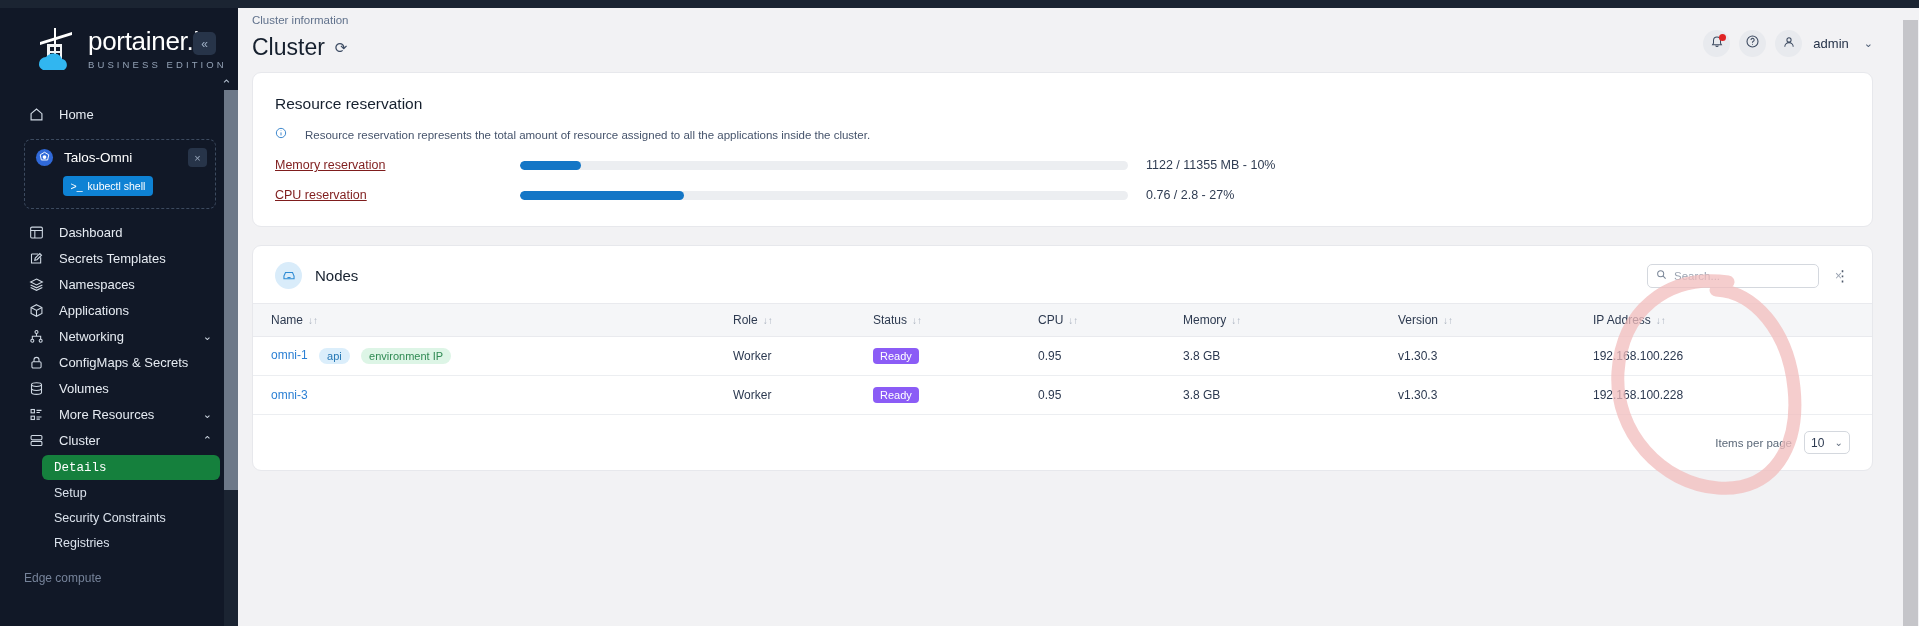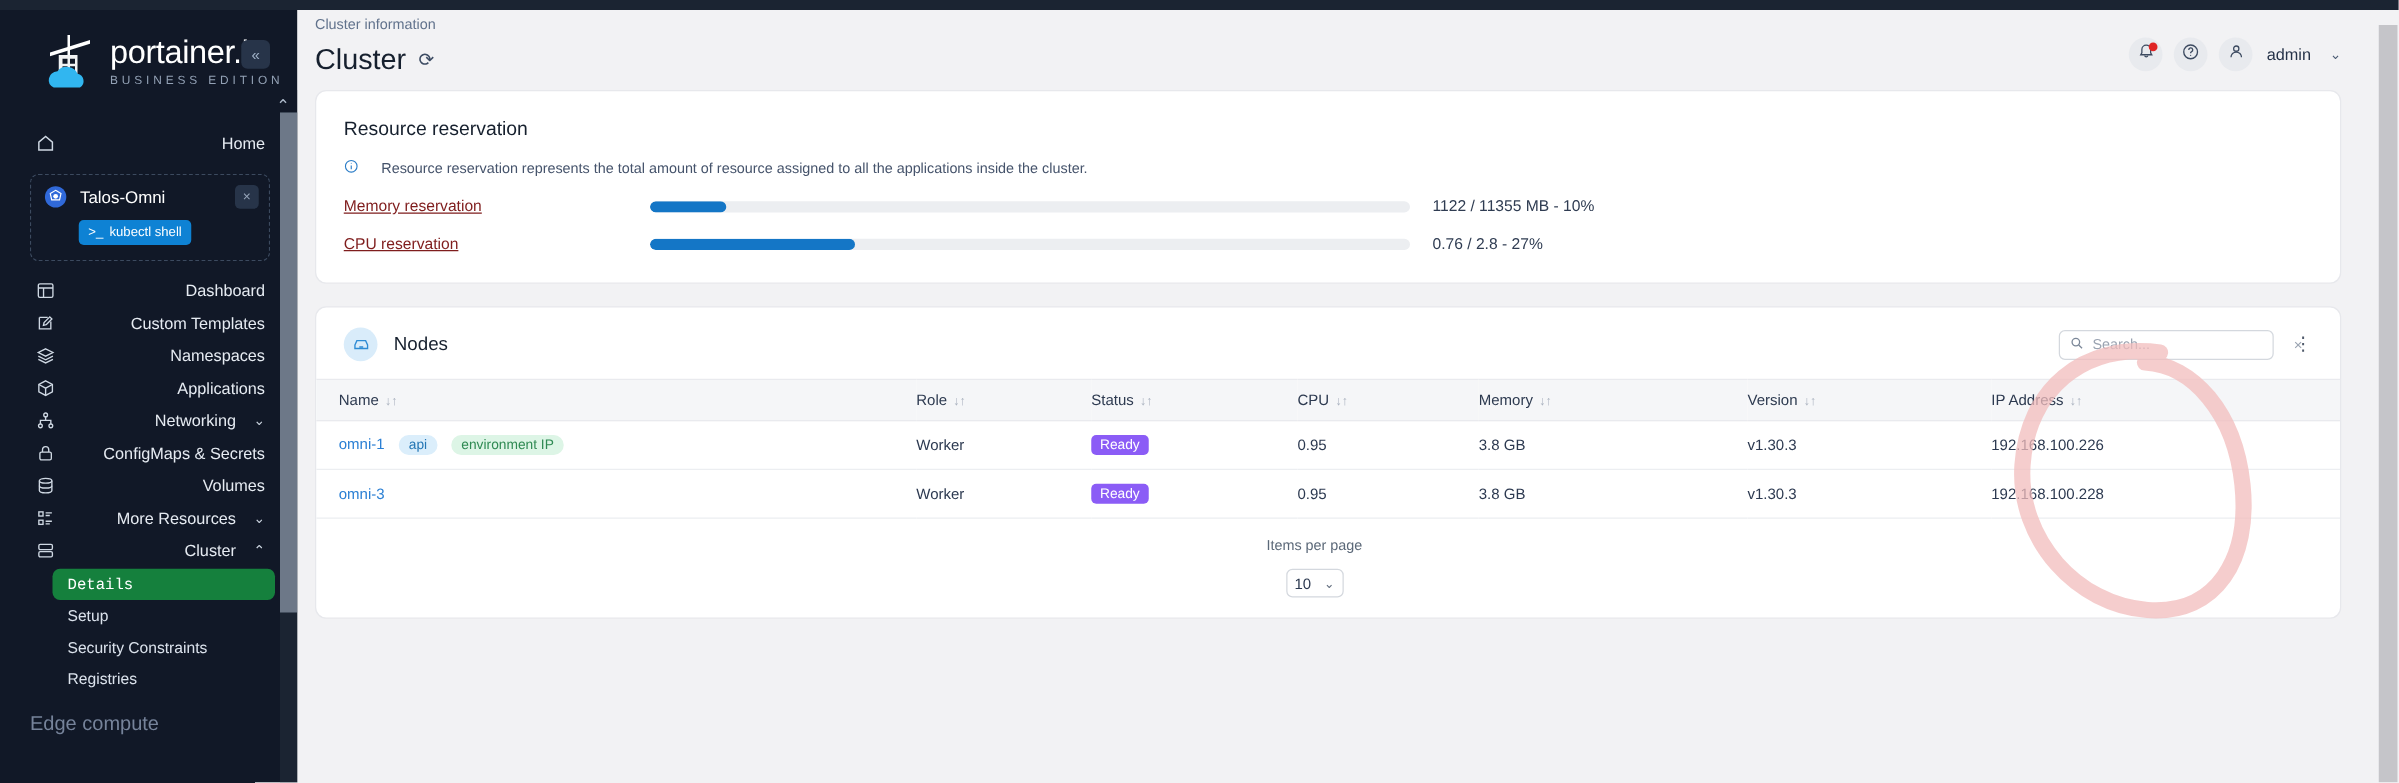--- a/index.html
+++ b/index.html
@@ -60,21 +60,20 @@
     position: absolute; left: 0; top: 0; width: 14px; height: 400px;
     background: #6d7888;
   }
 
   .nav { padding: 0 0 0 0; }
   .nav-item {
     display: flex; align-items: center; gap: 14px;
     height: 26px; margin: 0 18px 0 24px; padding: 0 8px 0 4px;
     color: #e6ebf2; font-size: 13px; cursor: pointer; border-radius: 6px;
     position: relative;
-    text-align: right;
   }
   .nav-item .ico { width: 17px; height: 17px; flex: 0 0 17px; color: #cfd8e3;
     display: flex; align-items: center; justify-content: center; }
   .nav-item .label { flex: 1; white-space: nowrap; }
   .nav-item .chev { color: #cfd8e3; font-size: 11px; }
   .nav-gap { height: 13px; }
 
   .env-box {
     margin: 12px 22px 10px 24px; padding: 8px 8px 12px 10px;
     border: 1px dashed #3c4a5f; border-radius: 7px;
@@ -97,21 +96,21 @@
 
   .subnav { margin-top: 2px; }
   .sub-item {
     height: 25px; margin: 0 18px 0 42px; padding-left: 12px;
     display: flex; align-items: center;
     color: #dbe2ec; font-size: 12.5px; cursor: pointer; border-radius: 6px;
   }
   .sub-item.active { background: #15803d; color: #ffffff; font-family: Liberation Mono, monospace; }
 
   .group-title {
-    color: #76839a; font-size: 16px;
+    color: #76839a; font-size: 12px;
     padding: 16px 0 10px 24px;
   }
 
   
   .main { flex: 1; height: 626px; position: relative; background: #f2f2f4;
           overflow: hidden; }
   .pagehead {
     height: 72px; background: #f2f2f4; padding: 14px 46px 0 14px;
     display: flex; align-items: flex-start; justify-content: space-between;
   }
@@ -203,21 +202,21 @@
     padding: 2px 8px; margin-left: 8px; vertical-align: middle;
   }
   .pill-api { background: #dbeefb; color: #2577b5; }
   .pill-env { background: #ddf5e6; color: #2f8a53; }
   .status-badge {
     display: inline-block; background: #8b5cf6; color: #ffffff;
     font-size: 11px; border-radius: 4px; padding: 2px 7px;
   }
   .table-footer {
     display: flex; align-items: center; justify-content: flex-end;
-    padding: 16px 22px 16px 0; gap: 12px; flex-direction: column;
+    padding: 16px 22px 16px 0; gap: 12px;
   }
   .ipp-label { color: #5b6878; font-size: 11.5px; }
   .ipp-select {
     width: 46px; height: 23px; border: 1px solid #d4d8de; border-radius: 5px;
     display: flex; align-items: center; justify-content: space-between;
     padding: 0 6px; font-size: 12px; color: #2c3950; cursor: pointer;
     background: #fff;
   }
   .ipp-select .chev { color: #606c7d; font-size: 10px; }
 
@@ -314,21 +313,21 @@
         <span class="label">Dashboard</span>
       </div>
 
       <div class="nav-item">
         <span class="ico">
           <svg viewBox="0 0 18 18" width="15" height="15" fill="none" stroke="currentColor" stroke-width="1.3">
             <path d="M3 3.5h8M3 3.5v11h11v-7"></path>
               <path d="M9.5 10.5l5.5-5.5-2-2-5.5 5.5-0.6 2.6z"></path>
           </svg>
         </span>
-        <span class="label">Custom Templates</span>
+        <span class="label">Secrets Templates</span>
       </div>
 
       <div class="nav-item">
         <span class="ico">
           <svg viewBox="0 0 18 18" width="15" height="15" fill="none" stroke="currentColor" stroke-width="1.3">
             <path d="M9 2.5 L16 6 L9 9.5 L2 6 Z"></path>
               <path d="M2 9.5 L9 13 L16 9.5"></path>
               <path d="M2 12.6 L9 16 L16 12.6"></path>
           </svg>
         </span>

